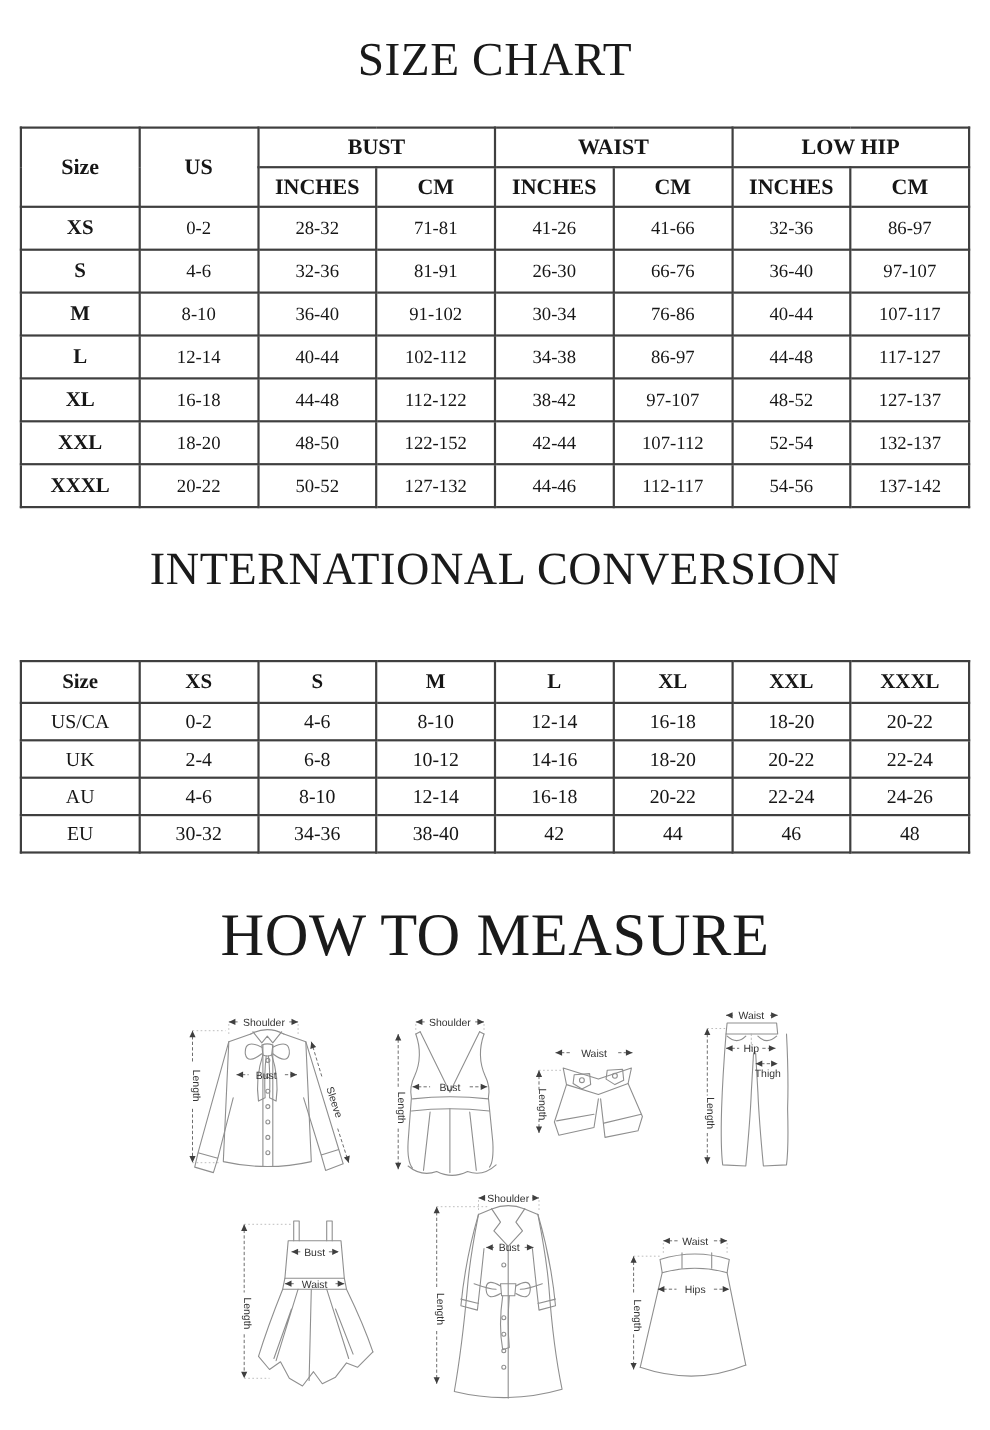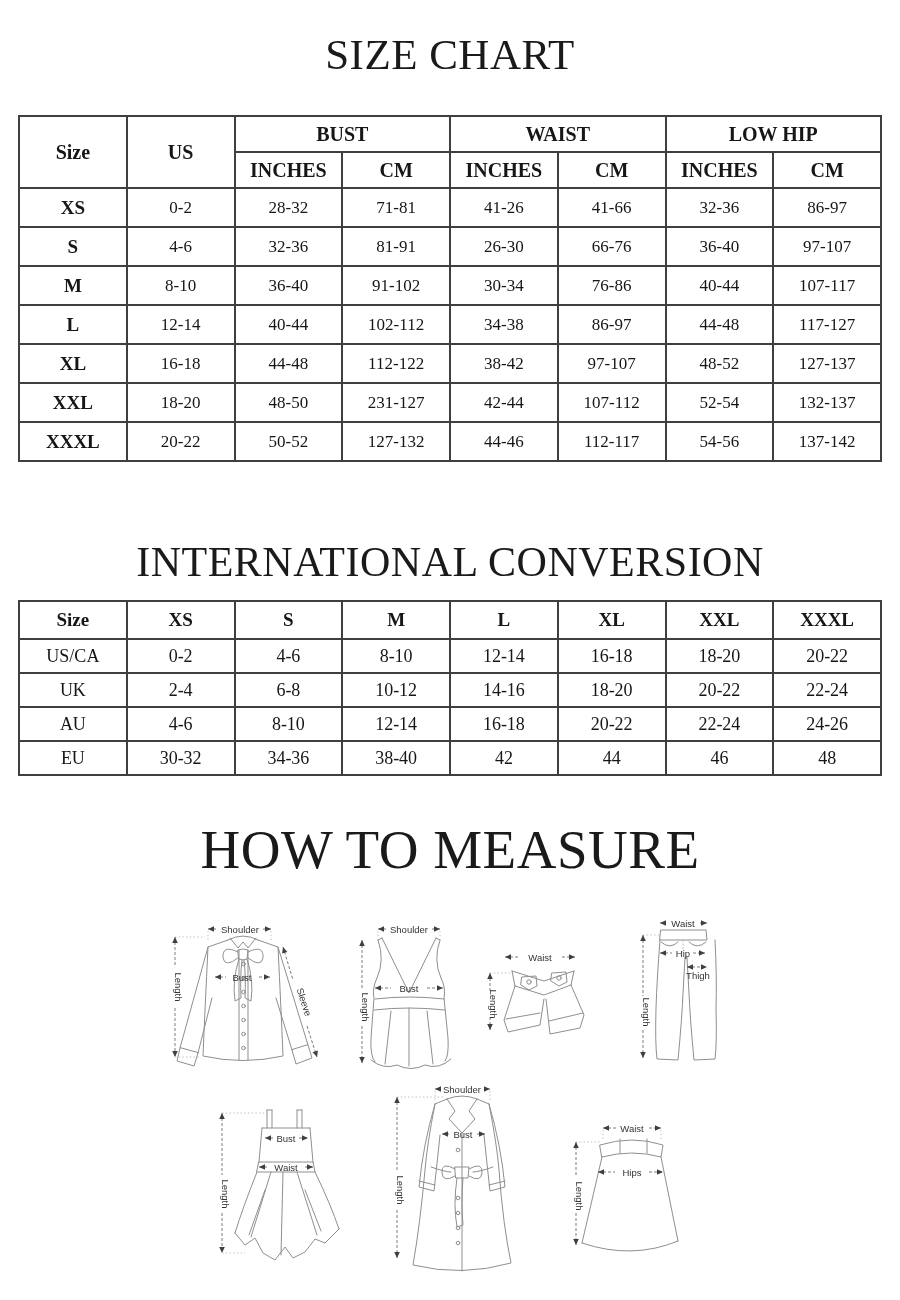--- a/index.html
+++ b/index.html
@@ -1,21 +1,21 @@
 <!DOCTYPE html>
 <html><head>
 <meta charset="utf-8">
 <style>
   html,body{margin:0;padding:0;background:#ffffff;}
   .page{position:relative;width:900px;height:1300px;background:#fff;overflow:hidden;
         font-family:"Liberation Serif",serif;color:#161616;}
   .title{position:absolute;left:0;width:100%;text-align:center;line-height:1;
          font-family:"Liberation Serif",serif;color:#1a1a1a;letter-spacing:.5px;}
   #title-size{top:33px;font-size:43px;}
-  #title-conv{top:497px;font-size:42px;margin-top:44px;}
+  #title-conv{top:497px;font-size:42px;}
   #title-measure{top:822px;font-size:55px;}
   table{border-collapse:collapse;table-layout:fixed;position:absolute;left:18px;width:864px;font-family:Liberation Serif, serif;}
   #size-table{top:115px;}
   #conv-table{top:600px;}
   th,td{border:2px solid #3f3f3f;text-align:center;vertical-align:middle;padding:0;}
   #size-table th{font-size:20px;font-weight:bold;height:34px;}
   #size-table td{font-size:17px;height:37px;}
   #size-table td.rowhead{font-size:19px;font-weight:bold;}
   #conv-table th{font-size:19px;font-weight:bold;height:36px;}
   #conv-table td{font-size:18px;height:32px;}
@@ -99,21 +99,21 @@
         <td>112-122</td>
         <td>38-42</td>
         <td>97-107</td>
         <td>48-52</td>
         <td>127-137</td>
       </tr>
       <tr>
         <td class="rowhead">XXL</td>
         <td>18-20</td>
         <td>48-50</td>
-        <td>231-127</td>
+        <td>122-152</td>
         <td>42-44</td>
         <td>107-112</td>
         <td>52-54</td>
         <td>132-137</td>
       </tr>
       <tr>
         <td class="rowhead">XXXL</td>
         <td>20-22</td>
         <td>50-52</td>
         <td>127-132</td>

